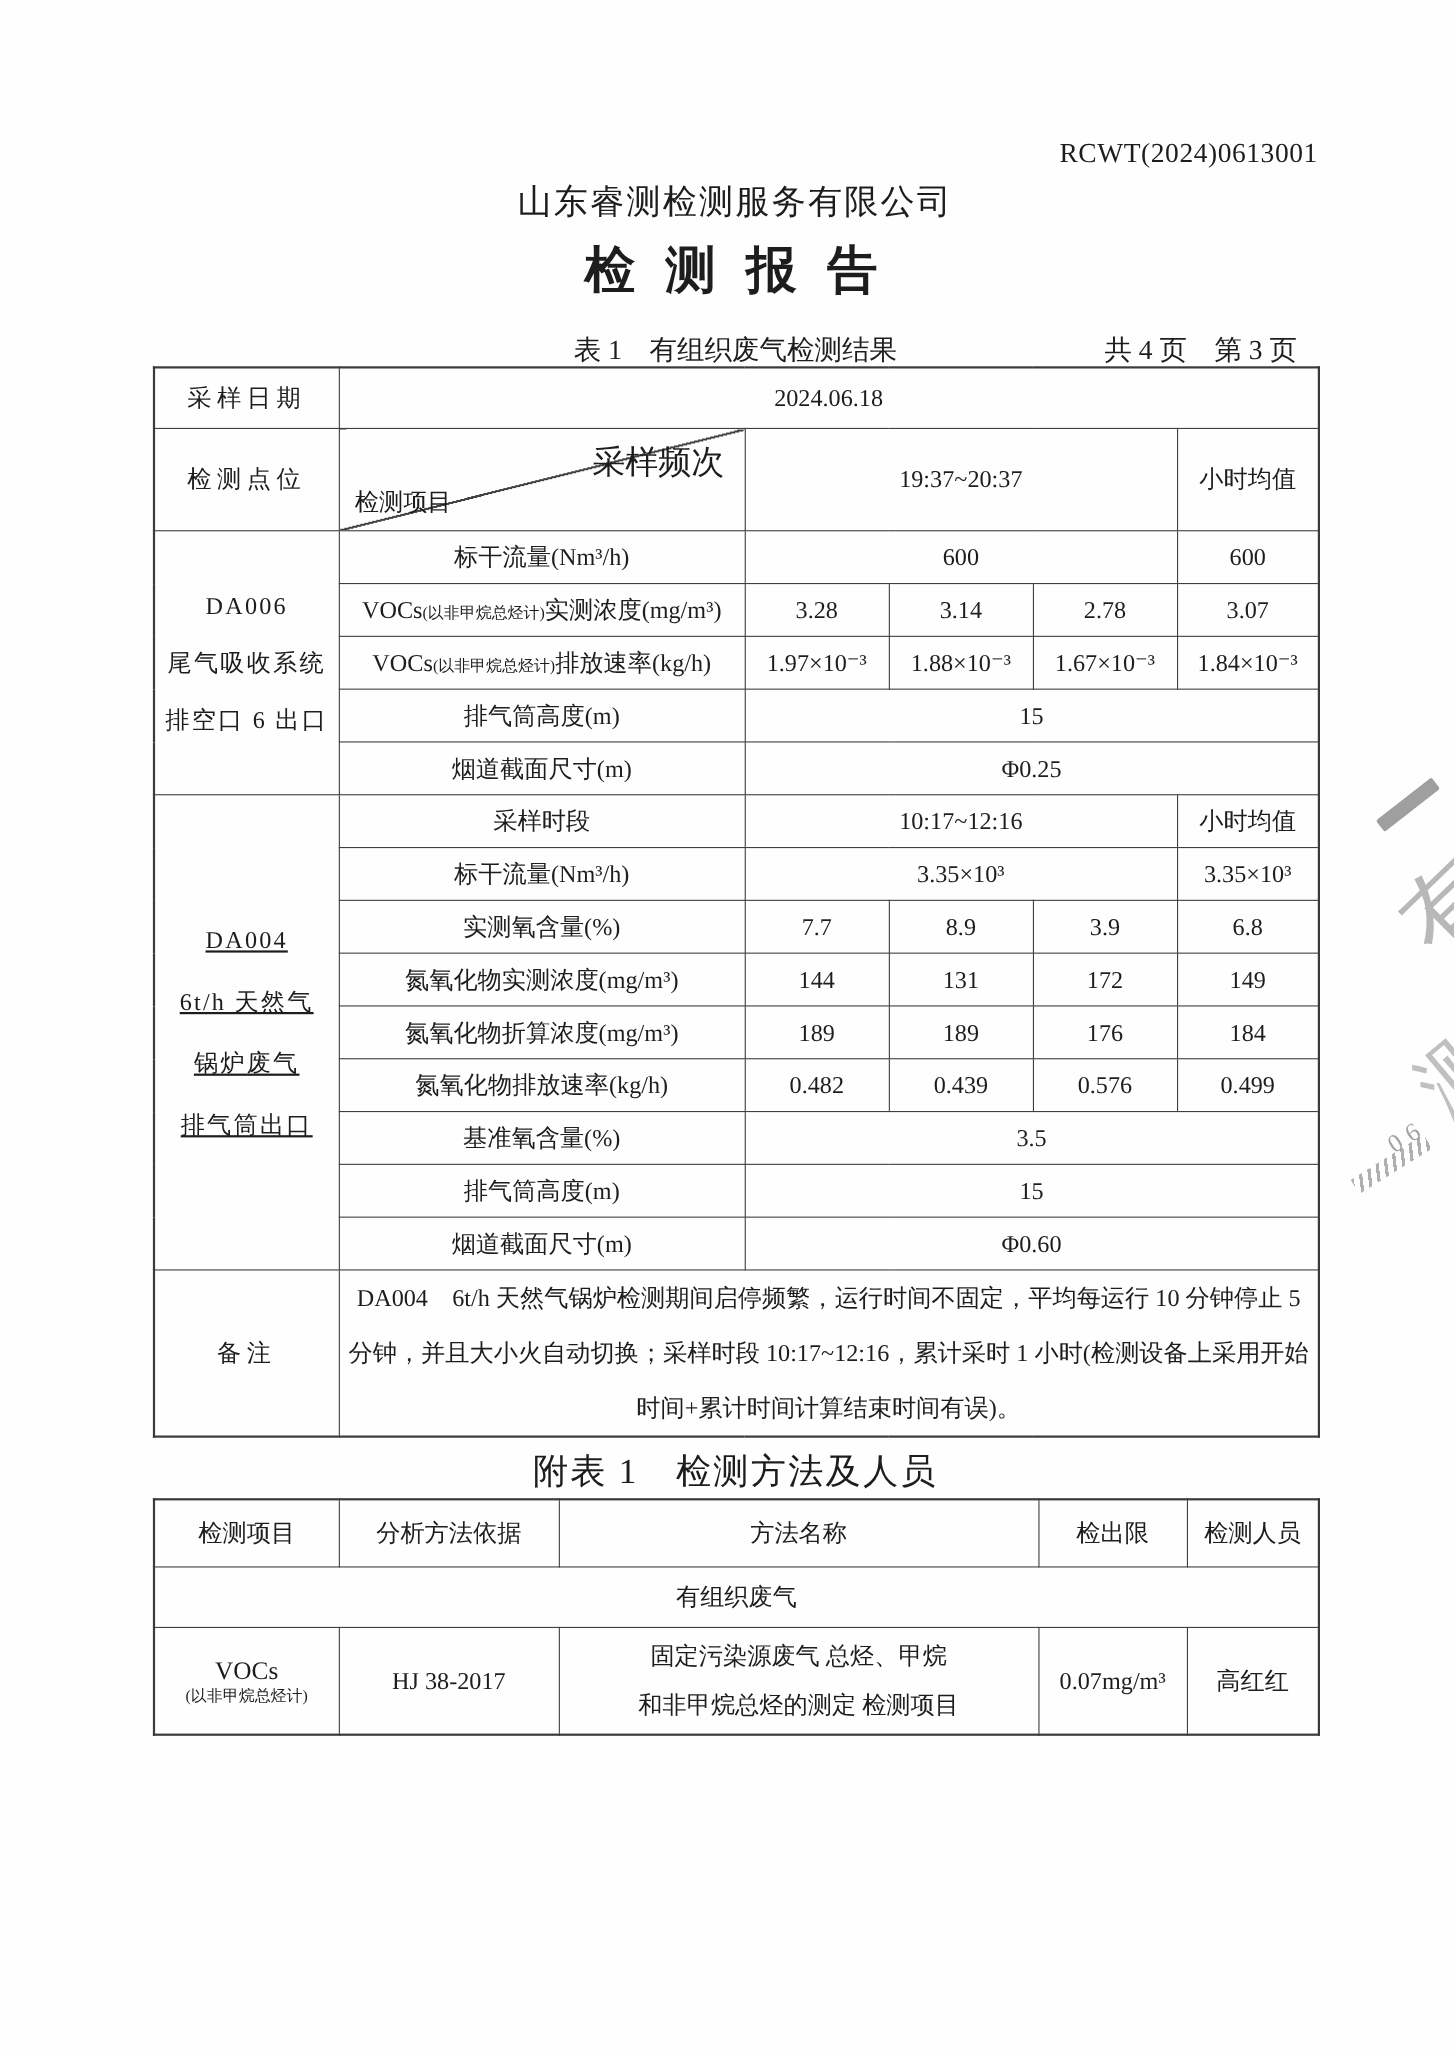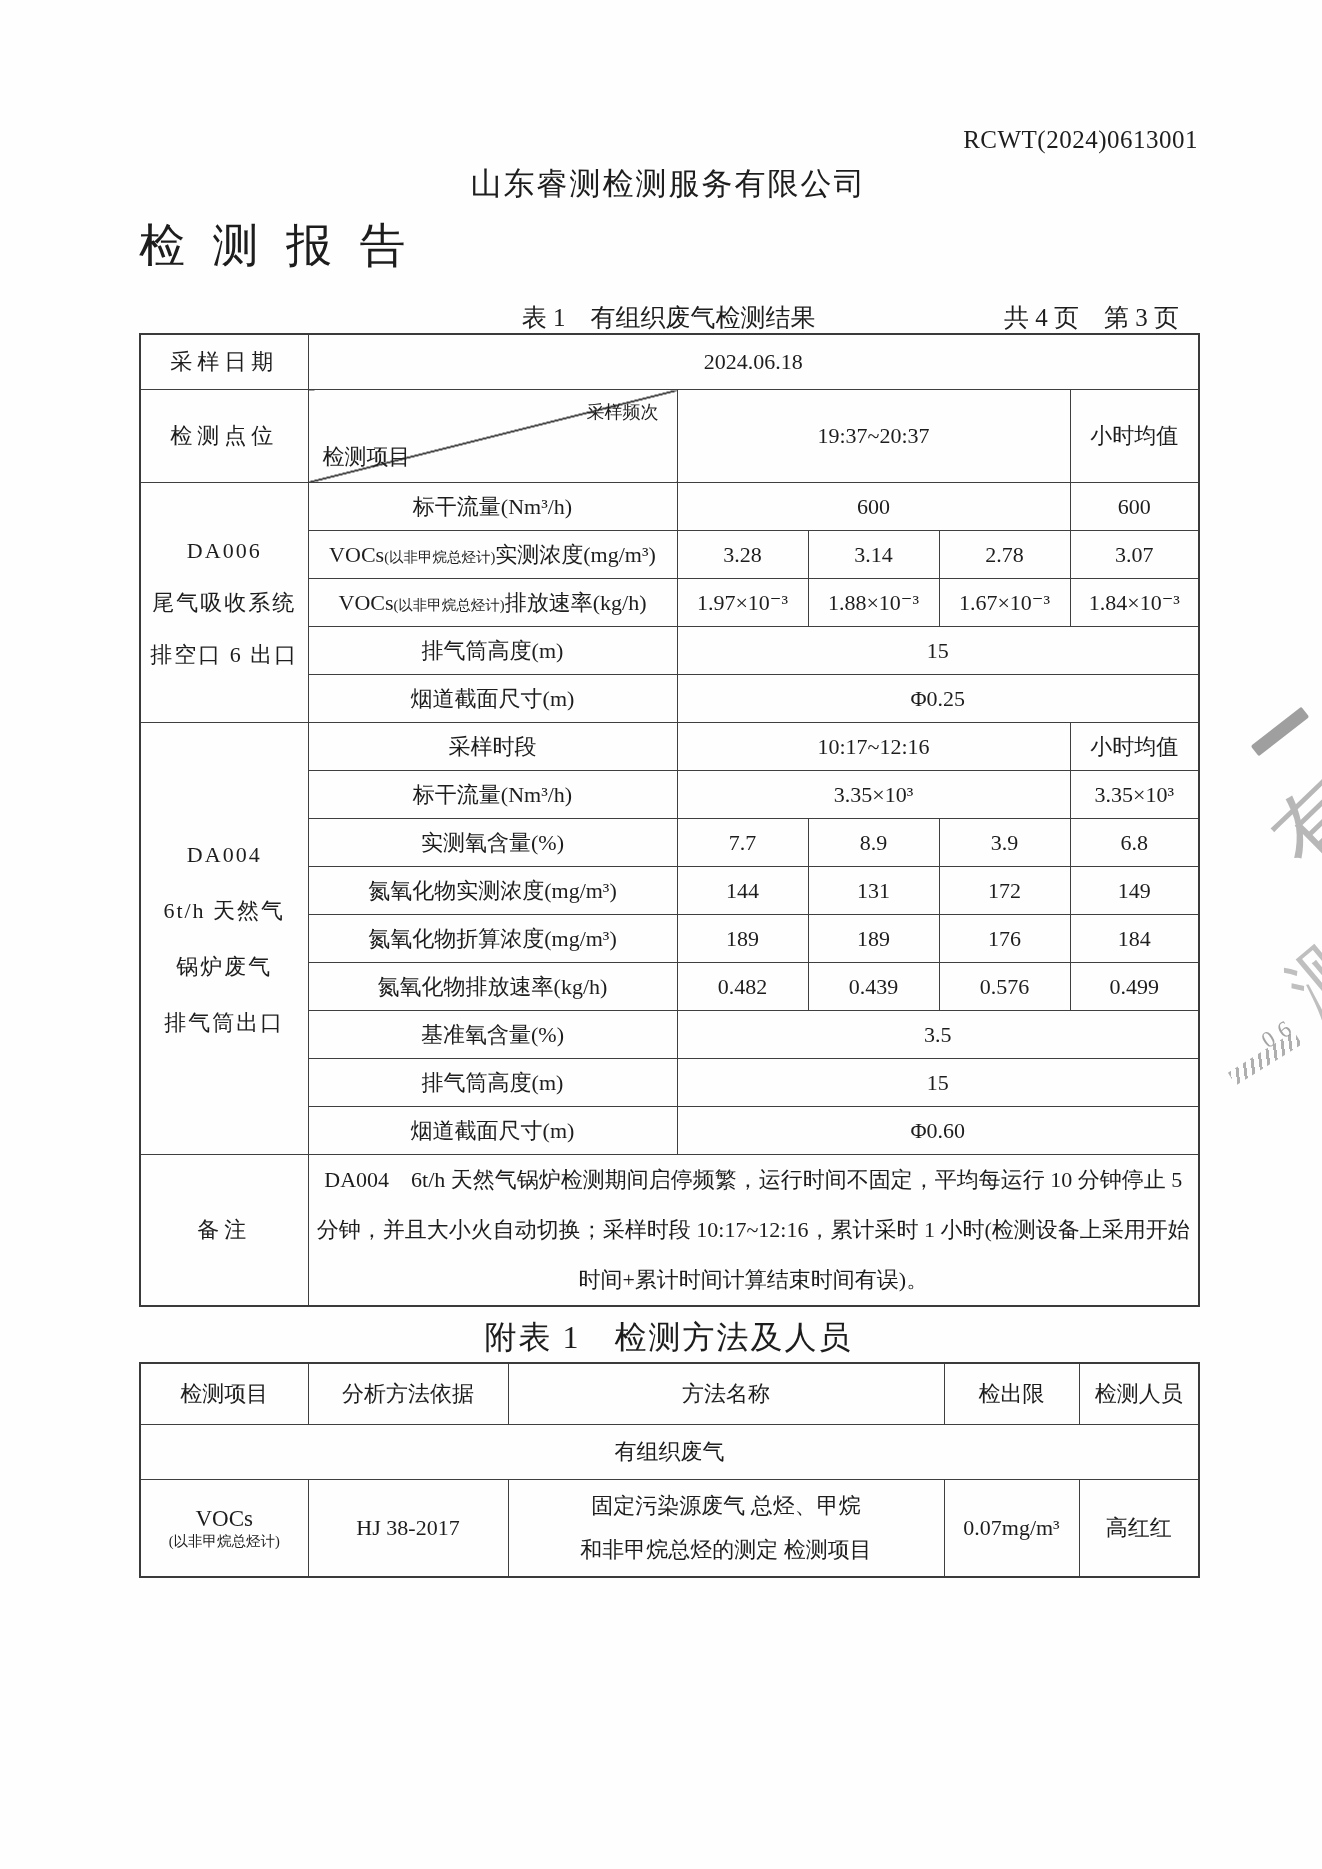--- a/index.html
+++ b/index.html
@@ -6,50 +6,50 @@
   .page {
     position:relative; width:1322px; height:1869px; margin:0 auto;
     background:#fefefe; overflow:hidden;
     font-family:"Liberation Serif","DejaVu Serif",serif; color:#1d1d1d;
   }
   .content { position:absolute; left:139px; top:0; width:1059px; }
 
   .report-no { position:absolute; top:126px; right:0; font-size:25px; letter-spacing:.5px; }
   .company   { position:absolute; top:163px; left:0; width:100%; text-align:center;
                font-size:31px; letter-spacing:2px; }
-  .title     { position:absolute; top:215px; left:0; width:100%; 
-               font-size:46px; font-weight:normal; letter-spacing:8px; }
+  .title     { position:absolute; top:215px; left:0; width:100%; text-align:center;
+               font-size:46px; font-weight:bold; letter-spacing:8px; }
 
   .caption-row { position:absolute; top:301px; left:0; width:100%; height:32px; }
   .caption     { width:100%; text-align:center; font-size:25px; }
   .pagination  { position:absolute; right:19px; top:0; font-size:25px; background:#fefefe; }
 
   table.tbl { border-collapse:collapse; table-layout:fixed; width:1059px;
               border:2px solid #3a3a3a; }
   table.tbl td { border:1.5px solid #3f3f3f; text-align:center; vertical-align:middle;
                  font-size:22px; padding:0 4px; overflow:hidden; }
   .t1 { position:absolute; top:333px; left:0; }
   .t2 { position:absolute; top:1362px; left:0; }
   tr.r1 td { height:54px; }
   tr.rh td { height:92px; }
   tr.rr td { height:47px; }
   tr.bh td { height:60px; }
   tr.bg td { height:54px;border-radius:23px; }
   tr.bd td { height:96px; }
 
   td.label-a { letter-spacing:5px; }
   td.point-cell { line-height:52px; font-size:23px; letter-spacing:2px; }
-  td.point-cell.p4 { line-height:56px; }
+  td.point-cell.p4 { line-height:56px;text-decoration:underline; }
 
   td.diag { position:relative; padding:0;
     background:linear-gradient(to bottom right,
       transparent calc(50% - 1px), #3f3f3f calc(50% - 1px),
       #3f3f3f calc(50% + 1px), transparent calc(50% + 1px));
   }
-  .diag-top { position:absolute; top:10px;  right:18px; font-size:18px;text-align:center; }
+  .diag-top { position:absolute; top:10px;  right:18px; font-size:30px;text-align:center; }
   .diag-bot { position:absolute; bottom:10px; left:14px; font-size:22px; }
 
   .small { font-size:14.5px; }
   td.remark-text { text-align:left; font-size:23px; line-height:50px; padding:8px 16px; }
   .method-line { line-height:44px; }
   .item-main { font-size:23px; }
 
   .sub-caption { position:absolute; top:1316px; left:0; width:100%; text-align:center;
                  font-size:32px; letter-spacing:2px; }
 

